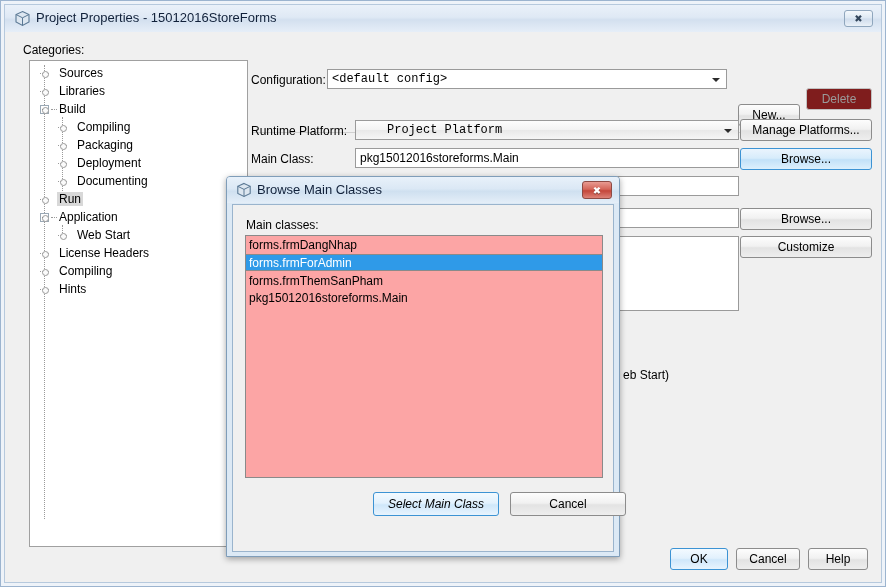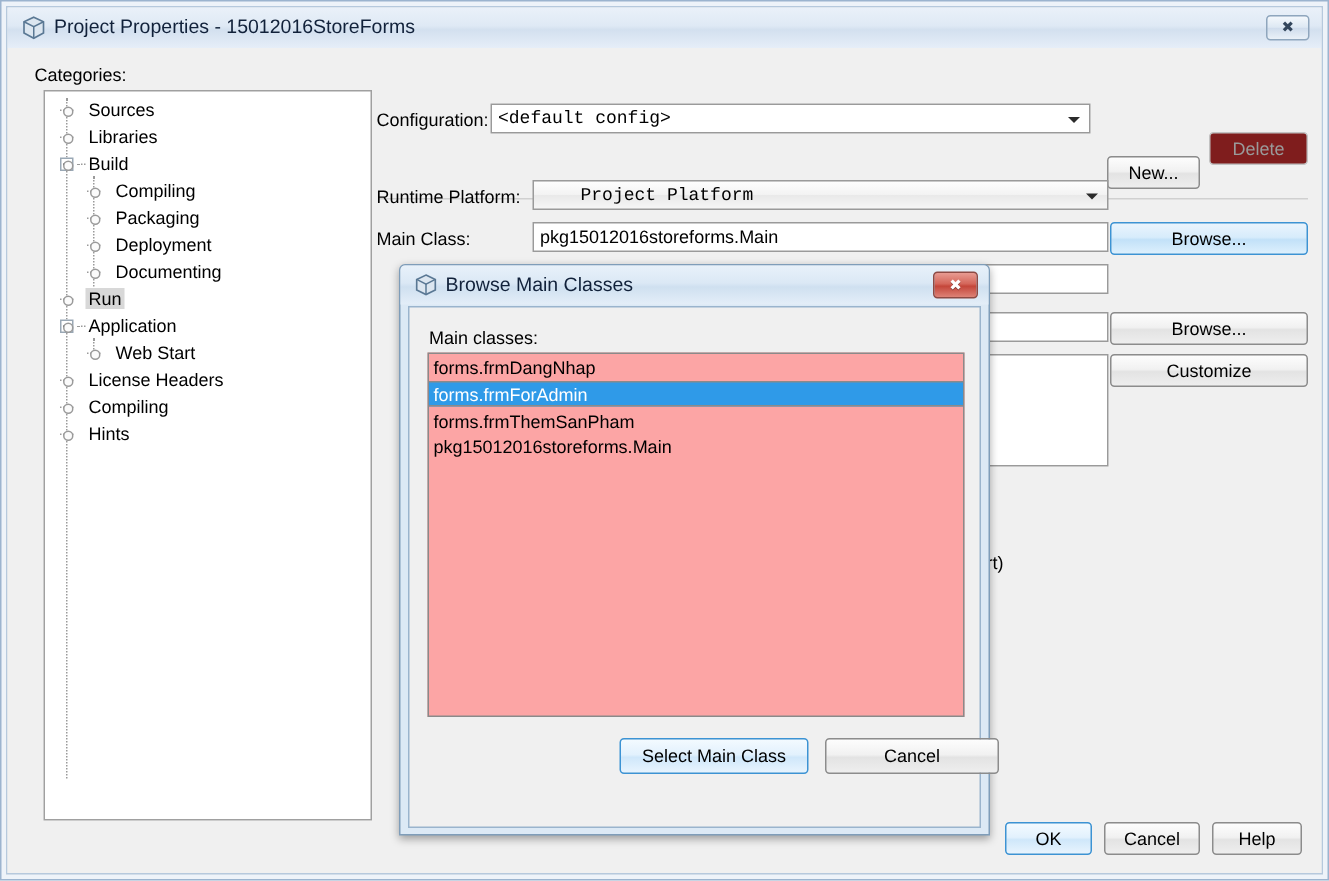--- a/index.html
+++ b/index.html
@@ -131,21 +131,20 @@
   }
 
   
   .dialog{
     position:absolute;left:226px;top:176px;width:394px;height:381px;
     box-sizing:border-box;
     background:#dce9f5;
     border:1px solid #7f9db9;
     border-radius:4px 4px 0 0;
     box-shadow:0 2px 6px rgba(0,0,0,.35);
-    margin-left:40px;
   }
   .dlg-inner{
     position:absolute;left:5px;top:27px;right:5px;bottom:4px;
     background:#f0f0f0;
     border:1px solid #9ab4cd;
   }
   .dlg-title{
     position:absolute;left:0;top:0;right:0;height:26px;
     background:linear-gradient(to bottom,#e8f1fa 0%,#dbe8f5 45%,#cfe0f0 55%,#e4eef8 100%);
     border-radius:3px 3px 0 0;
@@ -283,20 +282,21 @@
       <div class="btn" style="left:733px;top:36px;width:62px;margin-top:36px;">New...</div>
       <div class="btn disabled" style="left:801px;top:36px;width:66px;">Delete</div>
 
       <div class="sep" style="left:247px;top:100px;width:620px;"></div>
 
       <div class="lbl field-lbl" style="left:246px;top:92px;">Runtime Platform:</div>
       <div class="combo" style="left:350px;top:88px;width:384px;padding-left:31px;">
         <span>Project Platform</span>
         <span class="arrow"></span>
       </div>
+      <div class="btn" style="left:735px;top:87px;width:132px;">Manage Platforms...</div>
 
       <div class="lbl field-lbl" style="left:246px;top:120px;">Main Class:</div>
       <div class="textbox" style="left:350px;top:116px;width:384px;">
         <span>pkg15012016storeforms.Main</span>
       </div>
       <div class="btn focus" style="left:735px;top:116px;width:132px;">Browse...</div>
 
       <div class="textbox" style="left:350px;top:144px;width:384px;"></div>
       <div class="textbox" style="left:350px;top:176px;width:384px;"></div>
       <div class="btn" style="left:735px;top:176px;width:132px;">Browse...</div>
@@ -327,16 +327,16 @@
   <div class="dlg-inner">
     <div class="dlg-lbl">Main classes:</div>
 
     <div class="listbox">
       <div class="litem" style="top:1px;">forms.frmDangNhap</div>
       <div class="litem selected" style="top:18px;">forms.frmForAdmin</div>
       <div class="litem" style="top:37px;">forms.frmThemSanPham</div>
       <div class="litem" style="top:54px;">pkg15012016storeforms.Main</div>
     </div>
 
-    <div class="btn defaultbtn" style="left:140px;top:287px;width:126px;height:24px;">Select Main Class</div>
+    <div class="btn defaultbtn" style="left:140px;top:287px;width:126px;height:24px;font-style:italic;">Select Main Class</div>
     <div class="btn" style="left:277px;top:287px;width:116px;height:24px;">Cancel</div>
   </div>
 </div>
 
 </body></html>

